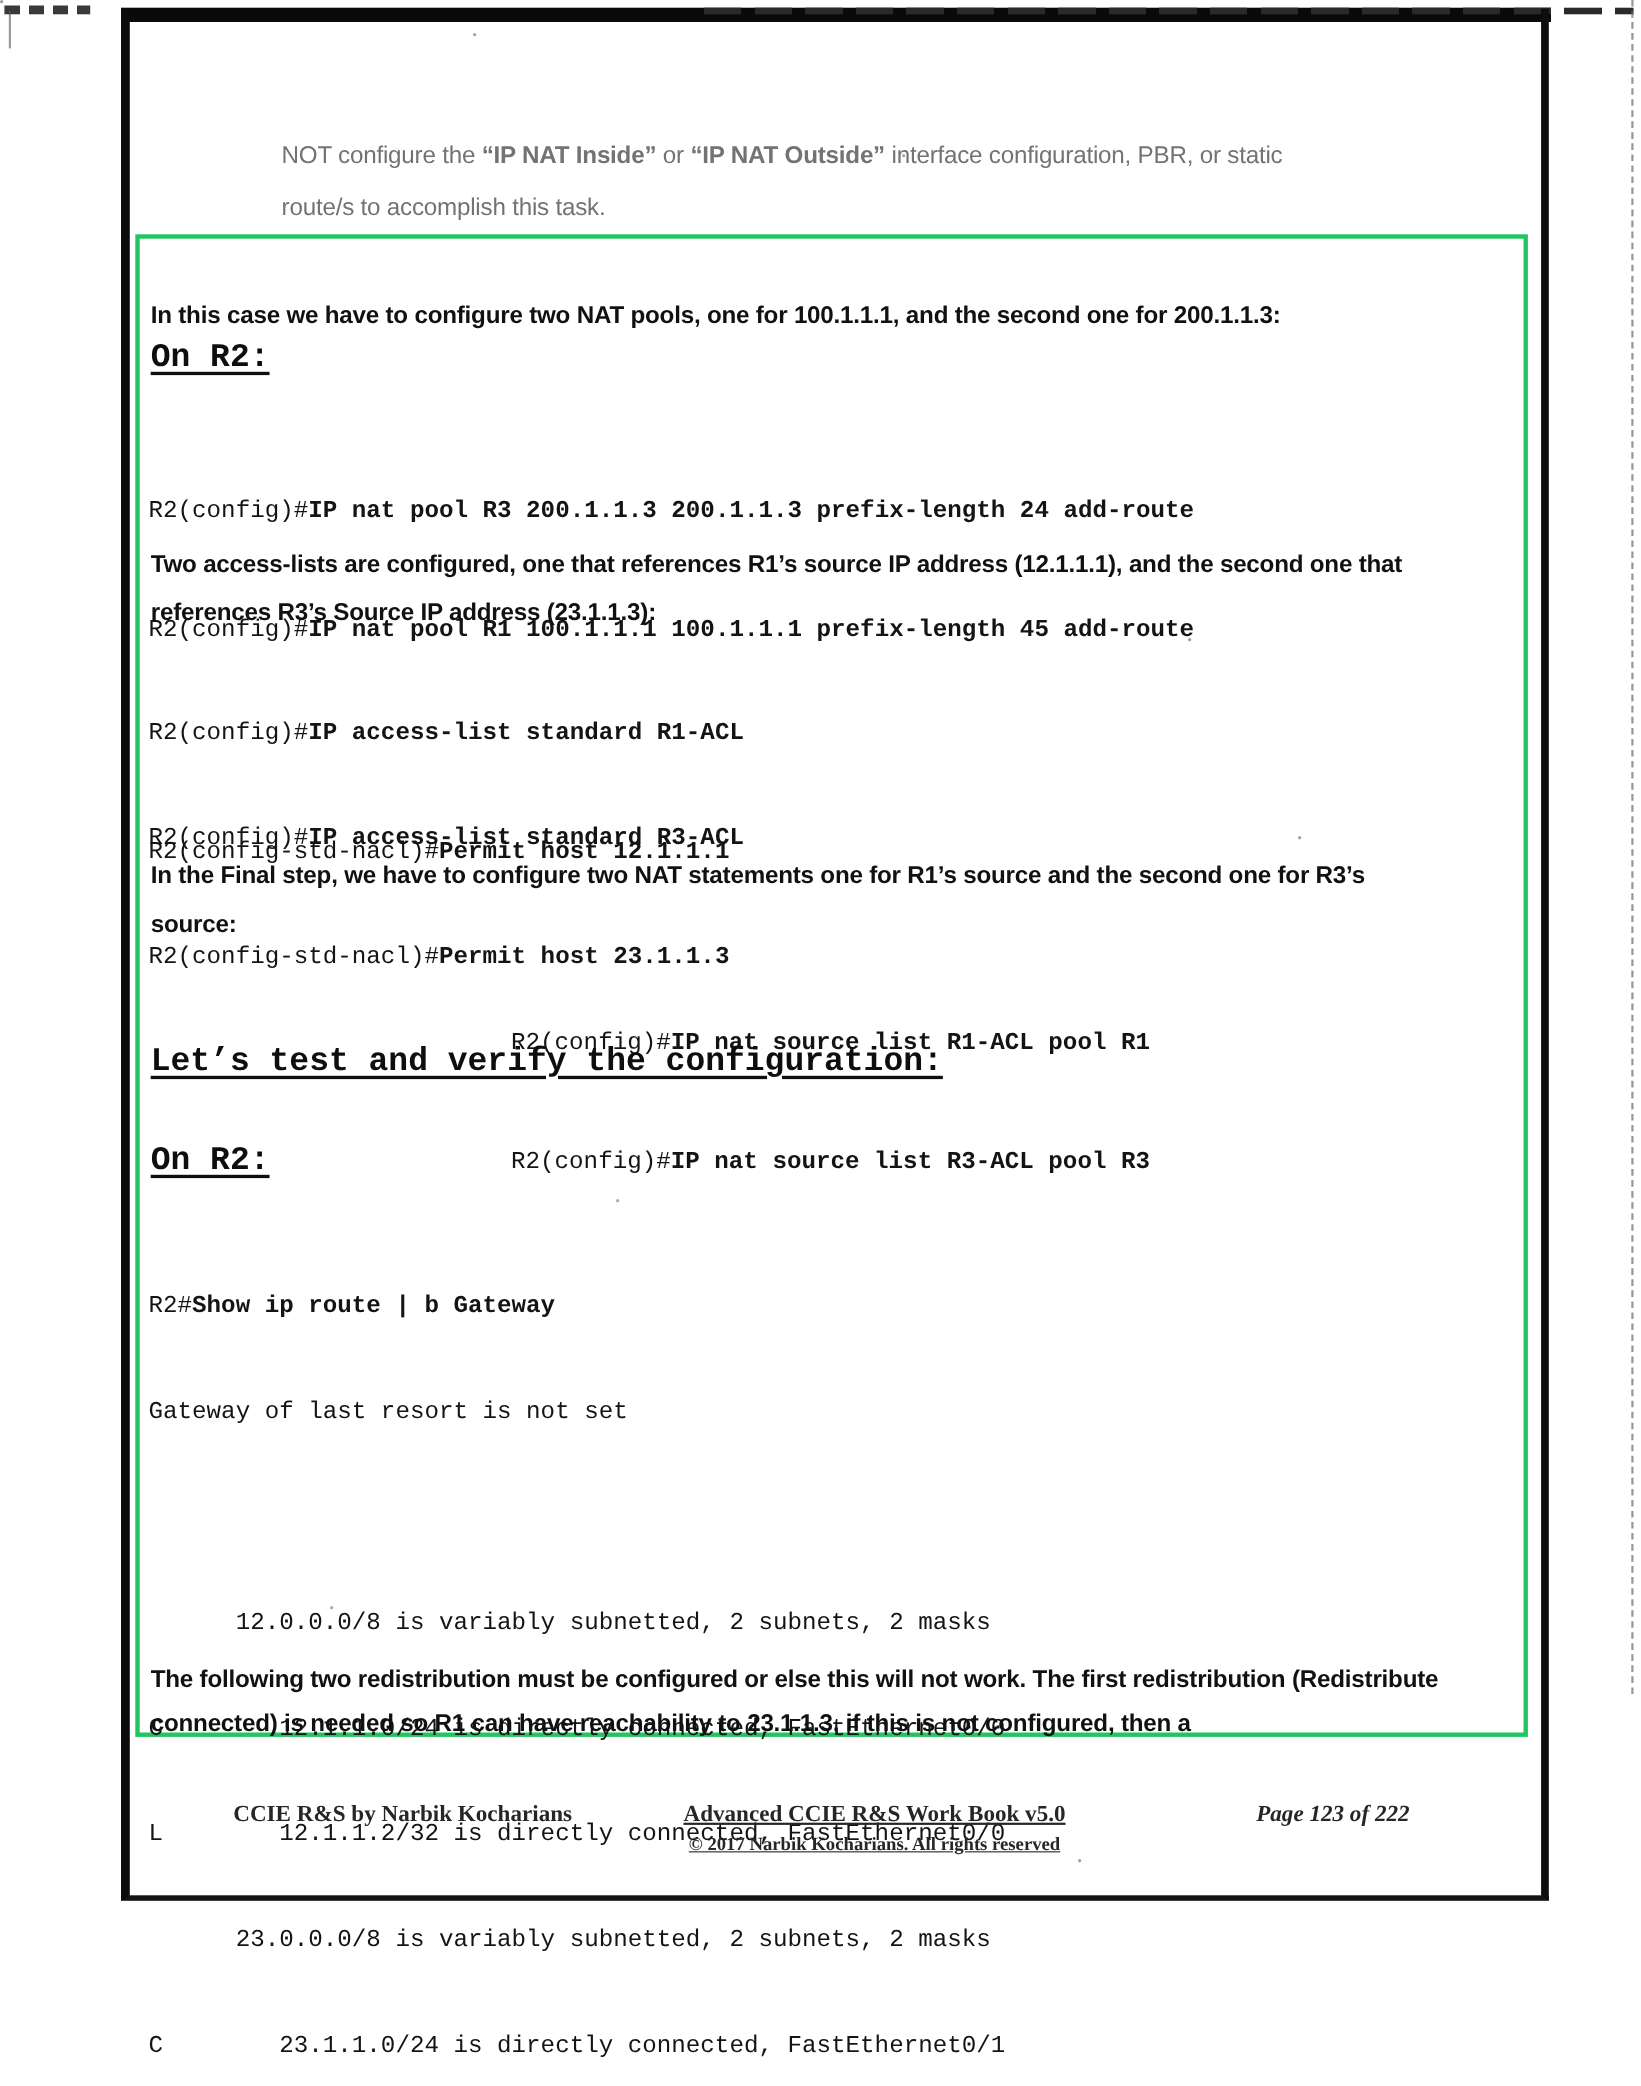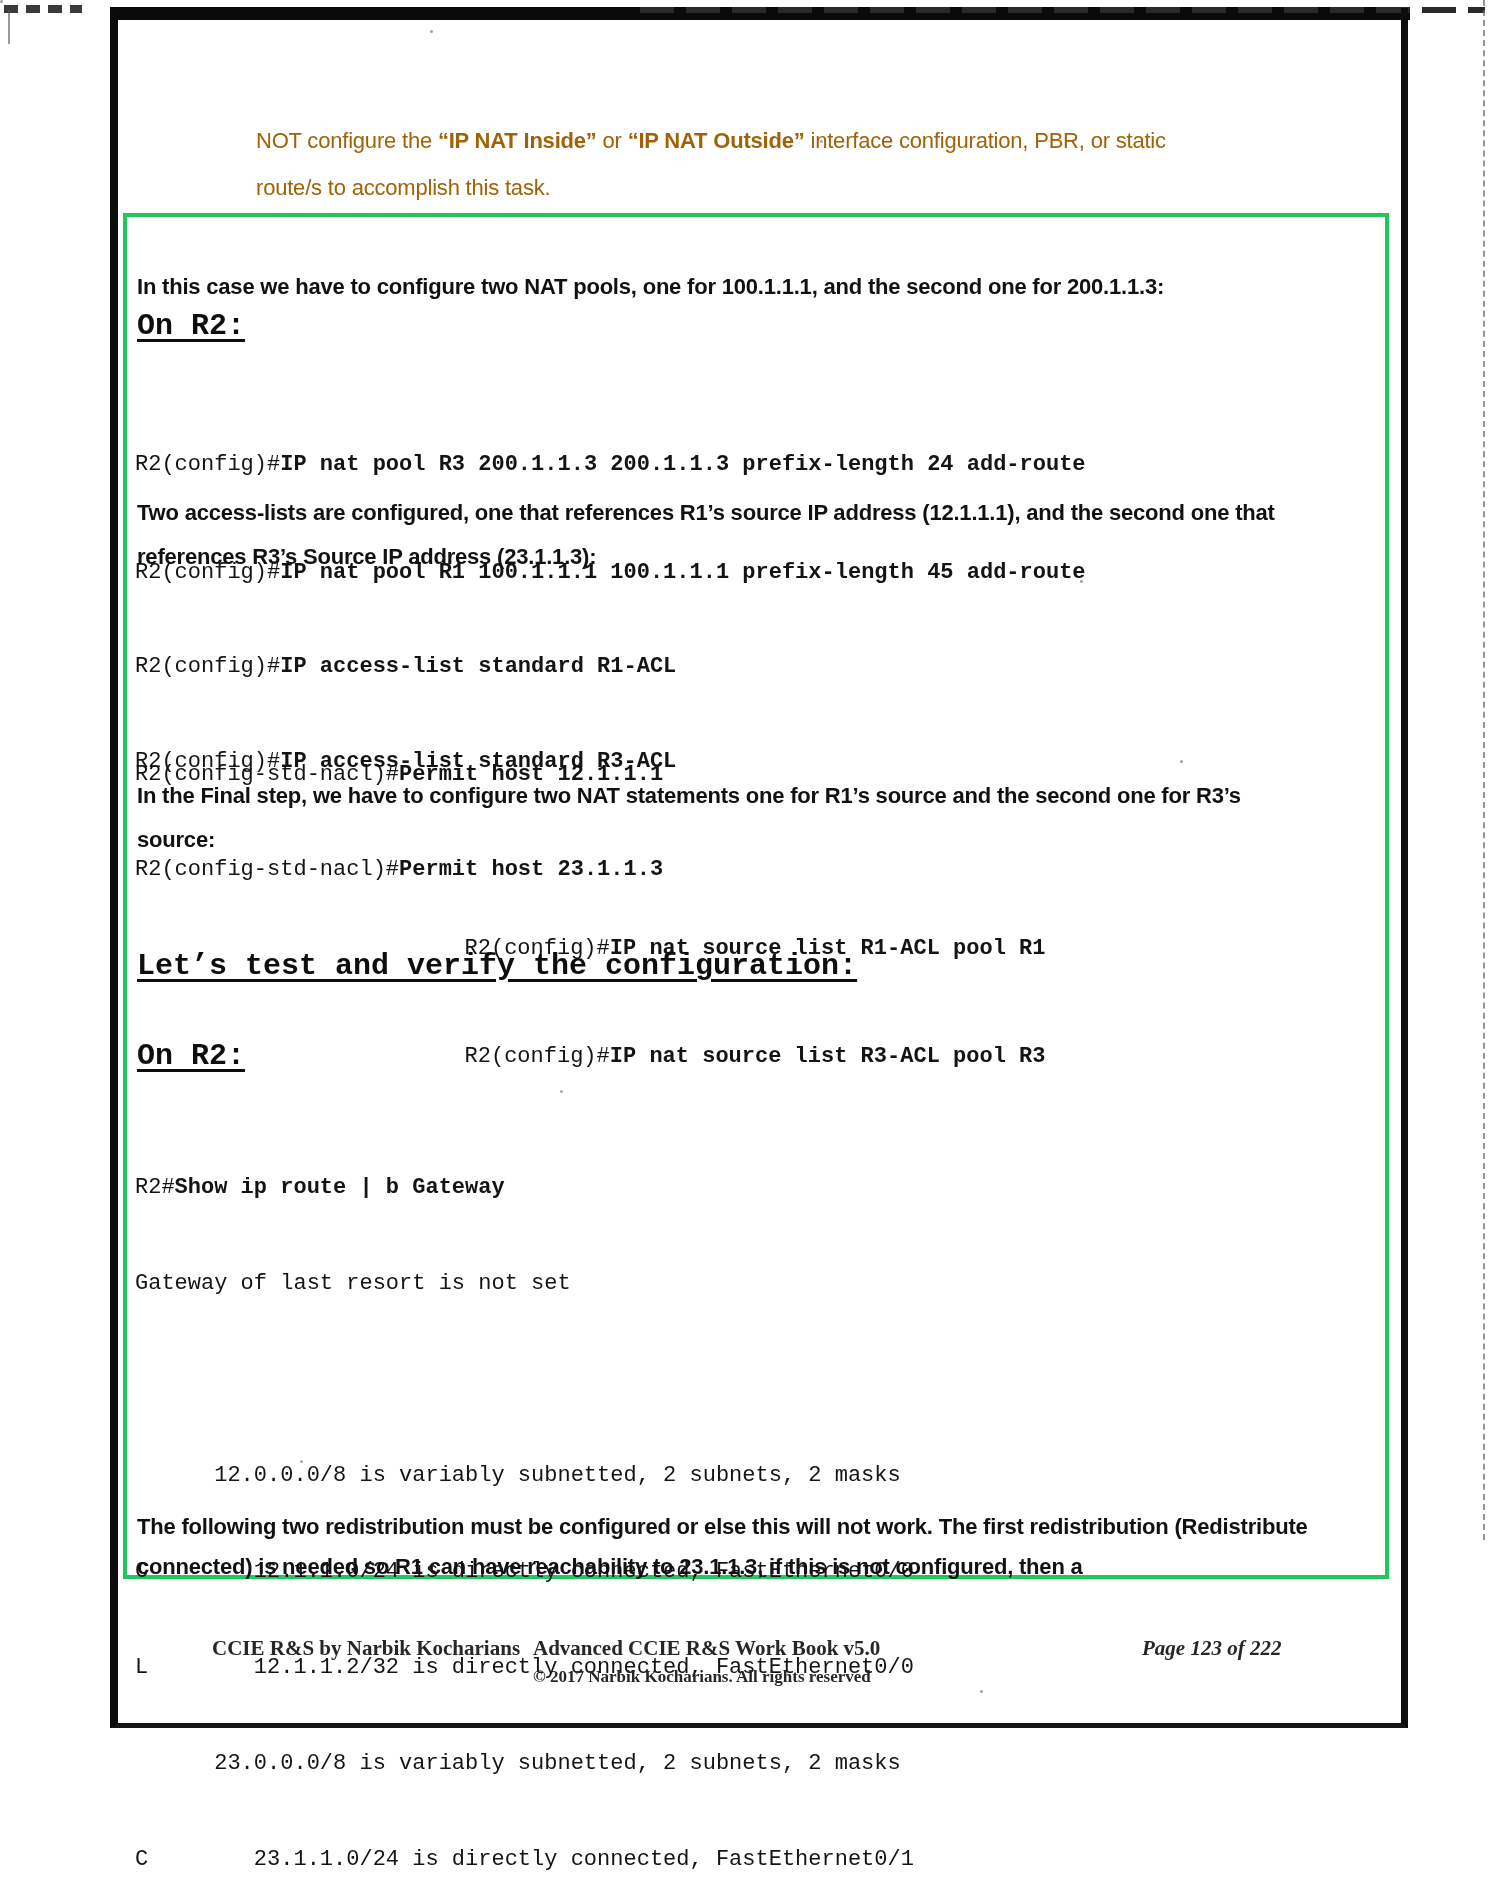--- a/index.html
+++ b/index.html
@@ -17,42 +17,42 @@
   .scan-left-dash{position:absolute;left:8px;top:10px;width:2px;height:34px;background:#555;opacity:.6;}
   .noise{position:absolute;width:3px;height:3px;background:#4a4a4a;border-radius:50%;opacity:.55;
     box-shadow:430px 30px 0 #555, 820px 140px 0 #666, 1080px 580px 0 #555,
                560px 1090px 0 #666, 1180px 760px 0 #555, 300px 1460px 0 #666,
                980px 1690px 0 #555, -20px 1830px 0 #555;}
   
   .page-frame{position:absolute;left:110px;top:8px;width:1298px;height:1720px;box-sizing:border-box;
     border-left:8px solid #0b0b0b;border-right:7px solid #0d0d0d;border-bottom:5px solid #141414;}
   
   .intro{position:absolute;left:256px;top:95px;width:965px;
-    font-size:22px;line-height:47px;font-weight:400;letter-spacing:-0.2px;color:#a16207;}
+    font-size:22px;line-height:47px;font-weight:400;letter-spacing:-0.2px;color:#737373;}
   .intro b{font-weight:700;}
   
   .content-box{position:absolute;left:123px;top:213px;width:1266px;height:1366px;box-sizing:border-box;
     border:4px solid #22c55e;background:transparent;}
   .content-box .para{position:absolute;left:10px;width:1180px;
     font-size:22px;line-height:44px;font-weight:700;letter-spacing:-0.2px;color:#111;}
   .heading{position:absolute;left:10px;
     font-family:Liberation Mono, monospace;font-size:30px;font-weight:700;color:#0e0e0e;
     text-decoration:underline;text-decoration-thickness:2.5px;text-underline-offset:5px;text-align:right;}
   .codeblock{position:absolute;left:8px;width:1240px;
     font-family:"Liberation Mono","DejaVu Sans Mono",monospace;
     font-size:22px;line-height:36px;white-space:pre;color:#141414;}
   .codeblock .cmd{font-weight:700;}
   .output-block{line-height:32px;}
   .code-line{min-height:36px;}
   .output-block .code-line{min-height:32px;}
   
   .footer{position:absolute;left:0;top:1636px;width:1492px;
     font-family:"Liberation Serif",serif;font-weight:700;color:#262626;}
   .footer-left{position:absolute;left:212px;top:0;font-size:21px;}
-  .footer-center{position:absolute;left:533px;top:0;width:430px;text-align:left;}
+  .footer-center{position:absolute;left:580px;top:0;width:430px;text-align:center;text-decoration:underline;}
   .footer-center-line1{font-size:21px;}
   .footer-center-line2{font-size:17px;margin-top:6px;}
   .footer-right{position:absolute;left:1142px;top:0;font-size:21px;font-style:italic;}
 </style>
 </head>
 <body>
 
 <div class="scan-top-strip"></div>
 <div class="scan-top-ragged"></div>
 <div class="scan-topleft-marks"></div>

